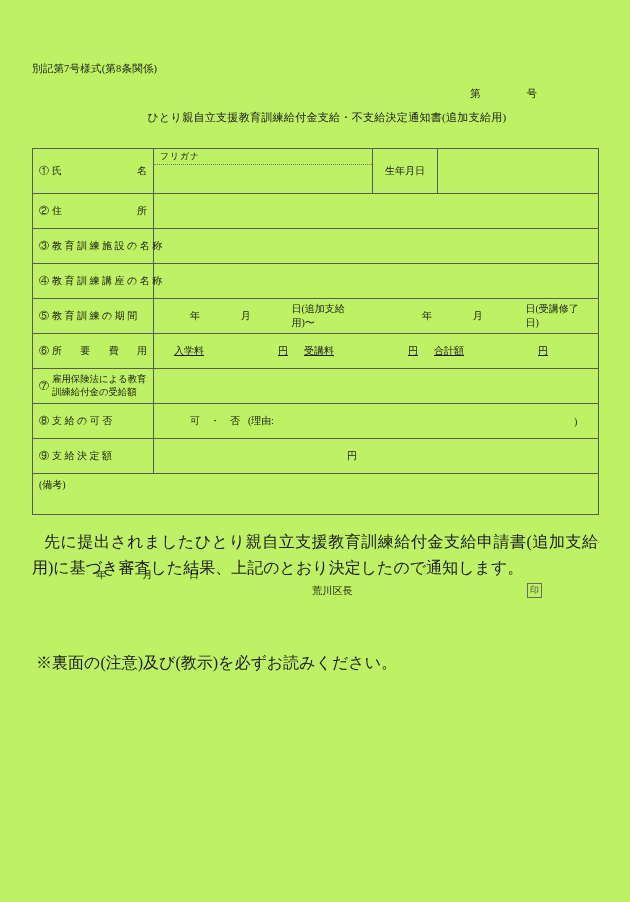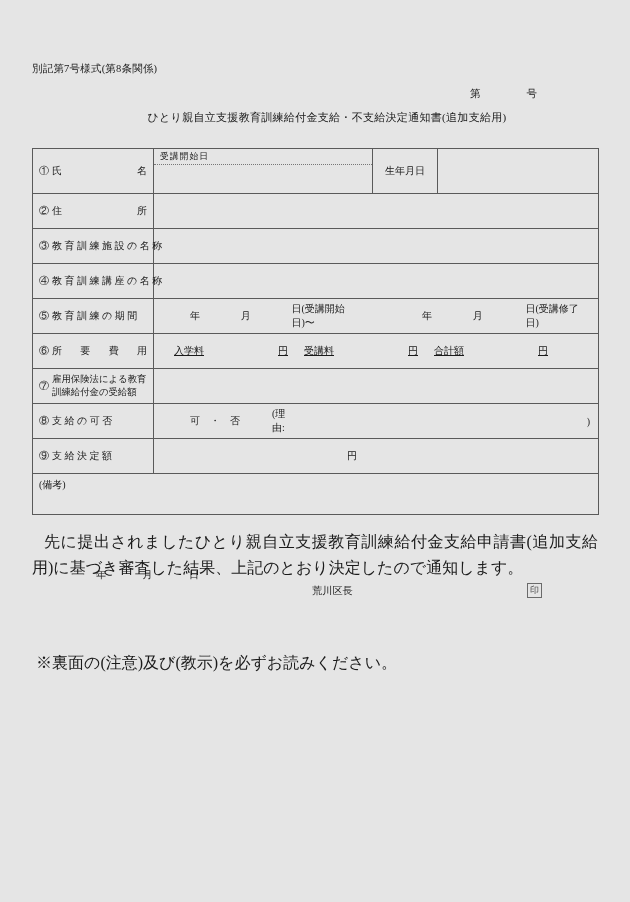--- a/index.html
+++ b/index.html
@@ -13,21 +13,21 @@
     position: relative;
     font-family: "Liberation Serif", "DejaVu Serif", serif;
     color: #1a1a1a;
     overflow: hidden;
   }
   .page {
     position: absolute;
     left: 0; top: 0;
     width: 630px;
     height: 902px;
-    background: #e5e5e5;
+    background: #bef264;
   }
 
   
   .form-code {
     position: absolute;
     left: 32px;
     top: 62px;
     font-size: 10.5px;
     letter-spacing: 0.2px;
     white-space: nowrap;
@@ -157,21 +157,21 @@
   .costs .c-gap-e { display:inline-block; width: 74px; }
 
   
   .decision {
     display: flex;
     align-items: center;
     font-size: 10px;
     padding-left: 28px;
   }
   .decision .sep { margin: 0 10px; }
-  .decision .reason { margin-left: 32px; }
+  .decision .reason { margin-left: 8px; }
   .decision .reason-space { display:inline-block; width: 300px; }
 
   
   .amount-cell {
     text-align: center;
     font-size: 10px;
     padding-right: 56px !important;
   }
 
   
@@ -258,21 +258,21 @@
           <div class="numbered">
             <span>①</span>
             <span class="body">
               <span>氏</span>
               <span>名</span>
             </span>
           </div>
         </td>
         <td class="name-cell">
           <div class="furigana-wrap">
-            <div class="furigana-label">受講開始日</div>
+            <div class="furigana-label">フリガナ</div>
             <div class="furigana-blank"></div>
           </div>
         </td>
         <td class="dob-label">生年月日</td>
         <td class="val"></td>
       </tr>
 
       <tr>
         <td class="lbl">
           <div class="numbered">
@@ -312,21 +312,21 @@
             <span>⑤</span>
             <span>教 育 訓 練 の 期 間</span>
           </div>
         </td>
         <td class="val" colspan="3">
           <div class="period">
             <span>年</span>
               <span class="s1"></span>
             <span>月</span>
               <span class="s2"></span>
-            <span>日(受講開始日)〜</span>
+            <span>日(追加支給用)〜</span>
               <span class="s3"></span>
             <span>年</span>
               <span class="s2"></span>
             <span>月</span>
               <span class="s4"></span>
             <span>日(受講修了日)</span>
           </div>
         </td>
       </tr>
 

